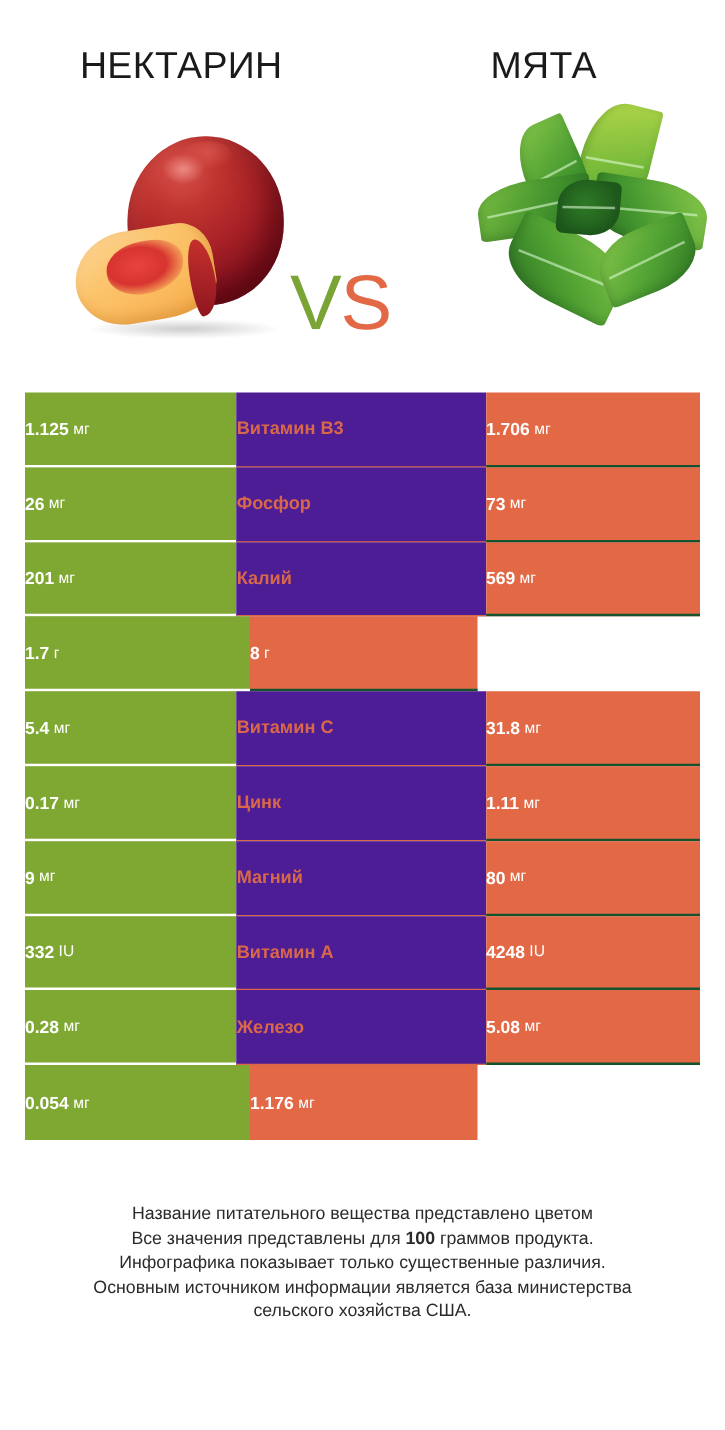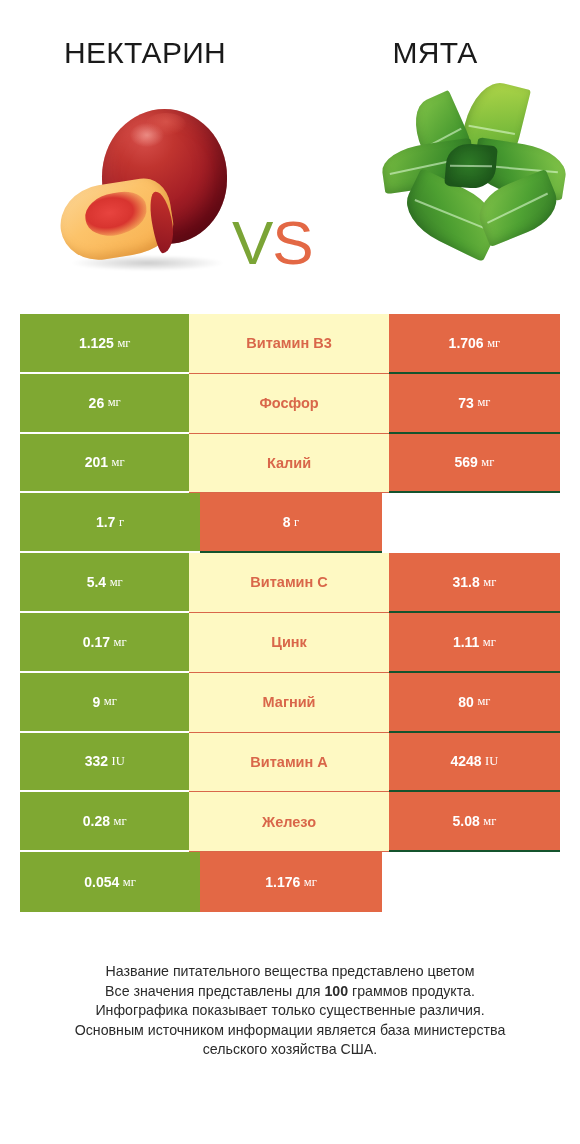--- a/index.html
+++ b/index.html
@@ -84,32 +84,32 @@
   }
   .leaf::after {
     content:""; position:absolute; left:8%; top:48%; width:84%; height:2px;
     background:rgba(230,255,220,0.55); transform:rotate(-4deg);
   }
 
   
   .table { position:absolute; left:20px; top:314px; width:540px; }
   .row { display:flex; height:59.8px; position:relative; }
   .cell {
-    display:flex; align-items:center; justify-content:center;
+    display:flex; align-items:center; justify-content:flex-start;
     font-size:14px; line-height:1;
   }
   .cell-left  { width:180px; background:#7FA832; color:#ffffff; border-bottom:2px solid #ffffff; }
-  .cell-mid   { width:212px; background:#fef9c3; color:#D9674A; font-weight:700;
+  .cell-mid   { width:212px; background:#4c1d95; color:#D9674A; font-weight:700;
                 border-bottom:1px solid #D9674A; font-size:14.5px; }
   .cell-right { width:182px; background:#E36845; color:#ffffff; border-bottom:2px solid #14532d; }
   .row:last-child .cell-left,
   .row:last-child .cell-right { border-bottom:none; }
   .row:first-child .cell-mid { border-top:none; }
   .val-num { font-weight:700; }
-  .val-unit { font-weight:400; font-size:12.5px; margin-left:3.5px;font-family:Liberation Serif, serif; }
+  .val-unit { font-weight:400; font-size:12.5px; margin-left:3.5px; }
 
   
   .footer {
     position:absolute; left:0; top:962px; width:580px;
     text-align:center; color:#2b2b2b;
     font-size:14.2px; line-height:19.5px; padding:0 18px;
   }
   .footer b { font-weight:700; }
 </style>
 </head>

